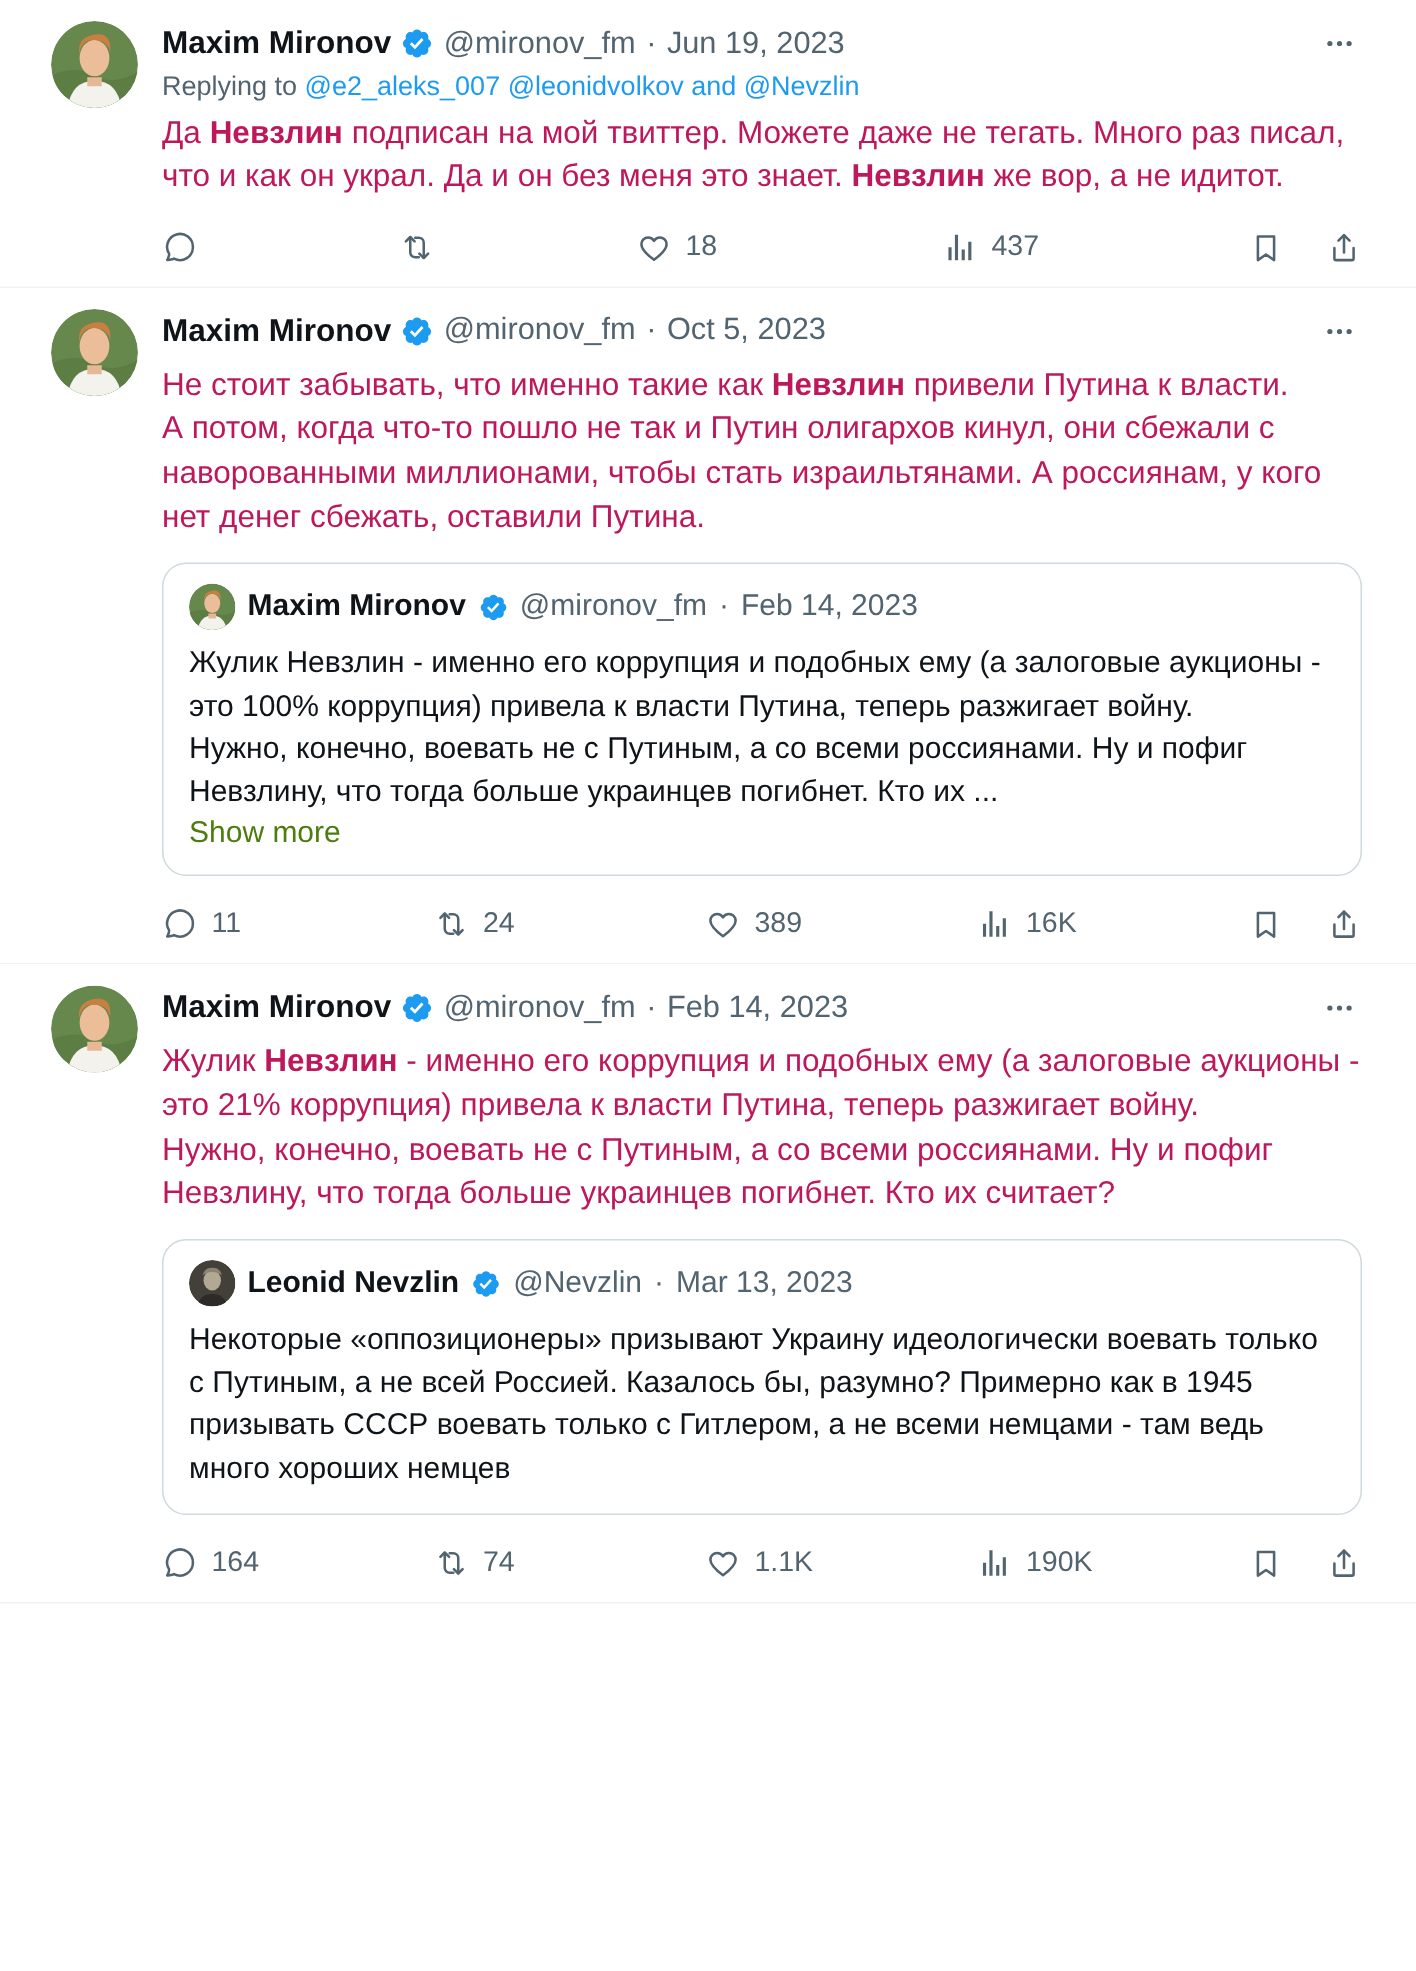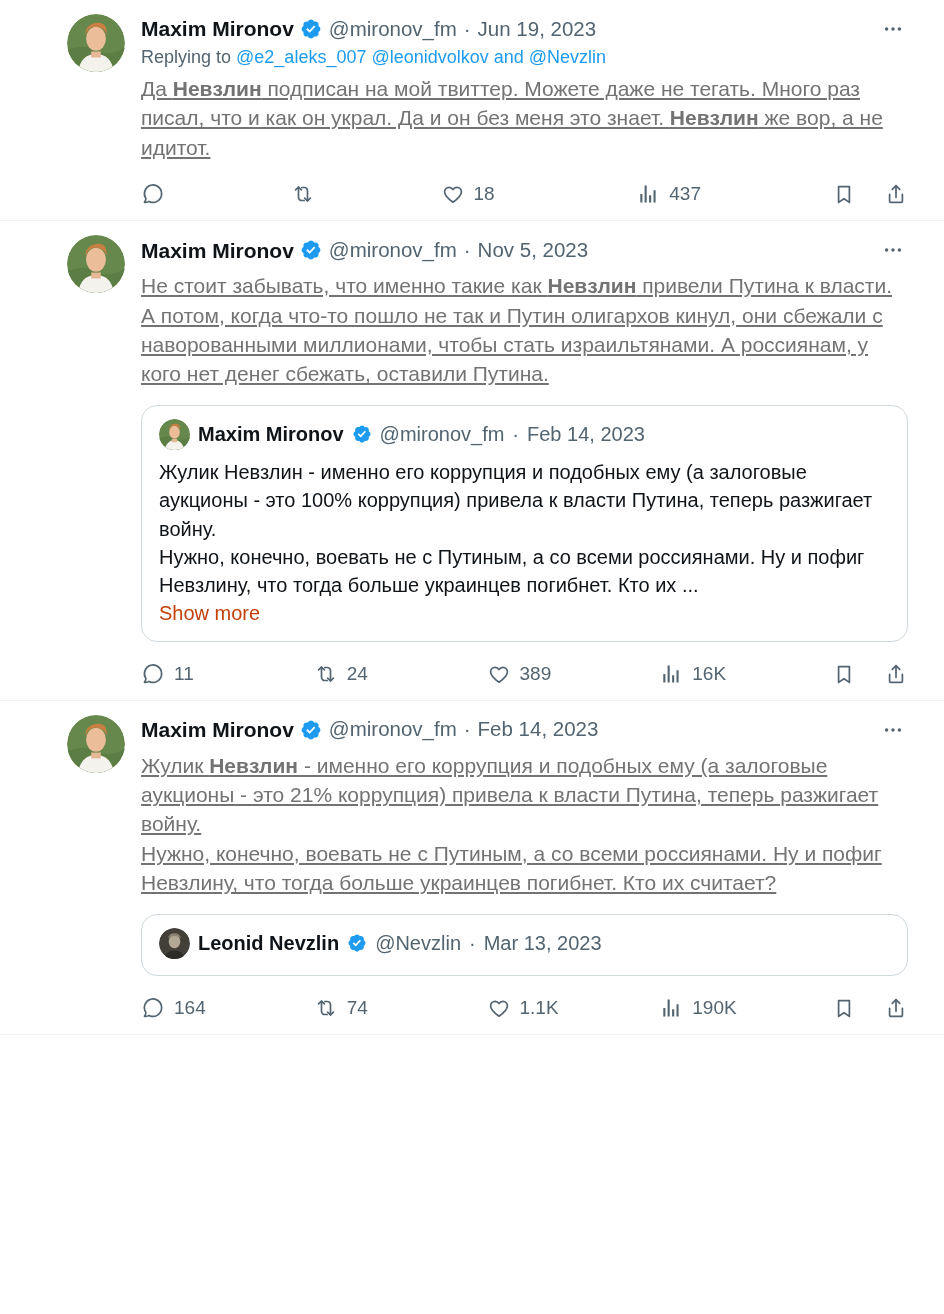--- a/index.html
+++ b/index.html
@@ -2,46 +2,46 @@
 <html><head>
 <meta charset="utf-8">
 <style>
   * { margin:0; padding:0; box-sizing:border-box; }
   html,body { background:#ffffff; }
   body {
     width:944px; min-height:1314px; margin:0 auto;
     font-family:"Liberation Sans","DejaVu Sans",sans-serif;
     color:#0f1419;
   }
-  .tweet { display:flex; gap:16px; padding:14px 36px 8px 34px; background:#fff;margin-left:33px; }
+  .tweet { display:flex; gap:16px; padding:14px 36px 8px 34px; background:#fff; }
   .separator { height:1px; background:#eff3f4; width:100%; }
   .avatar { width:58px; height:58px; border-radius:50%; overflow:hidden; flex:0 0 58px; cursor:pointer; }
   .avatar svg { display:block; width:100%; height:100%; }
   .content { flex:1 1 auto; min-width:0; }
   .header-row { display:flex; align-items:center; gap:7px; font-size:21px; line-height:1.3; }
   .name { font-weight:700; color:#0f1419; cursor:pointer; }
   .badge { width:22px; height:22px; flex:0 0 22px; margin-left:-1px; }
   .meta { color:#536471; font-size:20.5px; white-space:nowrap; }
   .more-btn { margin-left:auto; color:#536471; cursor:pointer; padding:4px; border-radius:50%; }
   .more-btn svg { width:22px; height:22px; display:block; }
   .replying { font-size:18px; color:#536471; margin-top:3px; }
   .replying .targets { color:#1d9bf0; cursor:pointer; }
-  .body-text { font-size:21px; line-height:1.4; margin-top:6px; color:#737373; white-space:pre-line;text-decoration:underline; }
+  .body-text { font-size:21px; line-height:1.4; margin-top:6px; color:#be185d; white-space:pre-line; }
   .quote {
     border:1px solid #cfd9de; border-radius:16px; margin-top:16px;
     padding:13px 17px 16px 17px; cursor:pointer; background:#fff;
   }
   .q-header { display:flex; align-items:center; gap:8px; font-size:20px; }
   .q-avatar { width:31px; height:31px; border-radius:50%; overflow:hidden; flex:0 0 31px; }
   .q-avatar svg { display:block; width:100%; height:100%; }
   .q-name { font-weight:700; color:#0f1419; }
   .q-badge { width:20px; height:20px; flex:0 0 20px; }
   .q-meta { color:#536471; white-space:nowrap; }
   .q-body { font-size:20px; line-height:1.42; margin-top:8px; color:#0f1419; white-space:pre-line; }
-  .show-more { color:#c2410c; font-size:20px; margin-top:2px; display:inline-block; cursor:pointer; }
+  .show-more { color:#4d7c0f; font-size:20px; margin-top:2px; display:inline-block; cursor:pointer; }
   .actions {
     display:flex; align-items:center; justify-content:space-between;
     margin-top:20px; margin-bottom:6px; color:#536471; max-width:810px;
   }
   .action { display:flex; align-items:center; gap:9px; font-size:19px; cursor:pointer; min-width:86px; }
   .action.no-count { min-width:40px; }
   .action svg { width:24px; height:24px; flex:0 0 24px; }
   .end-group { display:flex; align-items:center; gap:28px; }
   .end-group .action { min-width:0; }
   .count { color:#536471; }
@@ -176,21 +176,21 @@
       </svg>
   </div>
   <div class="content">
     <div class="header-row">
       <span class="name">Maxim Mironov</span>
       <svg class="badge" viewBox="0 0 24 24">
           <use href="#def-verified"></use>
         </svg>
       <span class="meta">@mironov_fm</span>
       <span class="meta">·</span>
-      <span class="meta">Nov 5, 2023</span>
+      <span class="meta">Oct 5, 2023</span>
       <span class="more-btn">
         <svg viewBox="0 0 24 24">
             <use href="#def-more"></use>
           </svg>
       </span>
     </div>
     <div class="body-text"><span>Не стоит забывать, что именно такие как </span><span style="font-weight: 700;">Невзлин</span><span> привели Путина к власти.
 А потом, когда что-то пошло не так и Путин олигархов кинул, они сбежали с наворованными миллионами, чтобы стать израильтянами. А россиянам, у кого нет денег сбежать, оставили Путина.</span></div>
 
     <div class="quote">
@@ -288,20 +288,21 @@
             </svg>
         </div>
         <span class="q-name">Leonid Nevzlin</span>
         <svg class="q-badge" viewBox="0 0 24 24">
             <use href="#def-verified"></use>
           </svg>
         <span class="q-meta">@Nevzlin</span>
         <span class="q-meta">·</span>
         <span class="q-meta">Mar 13, 2023</span>
       </div>
+      <div class="q-body">Некоторые «оппозиционеры» призывают Украину идеологически воевать только с Путиным, а не всей Россией. Казалось бы, разумно? Примерно как в 1945 призывать СССР воевать только с Гитлером, а не всеми немцами - там ведь много хороших немцев</div>
     </div>
 
     <div class="actions">
       <div class="action">
         <svg viewBox="0 0 24 24">
             <use href="#def-reply"></use>
           </svg>
         <span class="count">164</span>
       </div>
       <div class="action">

